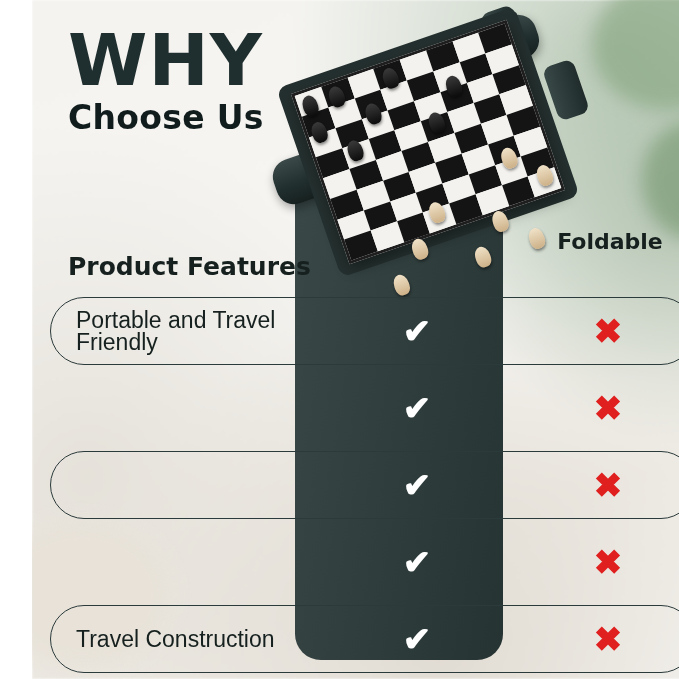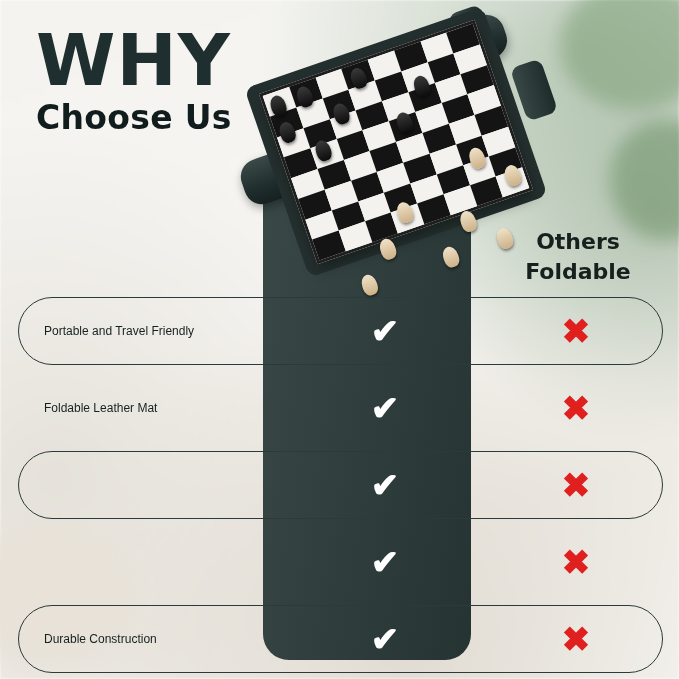--- a/index.html
+++ b/index.html
@@ -7,20 +7,21 @@
     width:679px;height:679px;
     font-family:"Liberation Sans", sans-serif;
     background:#ffffff;
     overflow:hidden;
     position:relative;
   }
   .stage{
     position:absolute;inset:0;
     background:#ffffff;
     overflow:hidden;
+    margin-left:32px;
   }
   
   .bg-photo{
     position:absolute;left:0;top:0;width:679px;height:679px;
     background:
       radial-gradient(circle at 86% 8%, rgba(150,178,150,.55) 0%, rgba(150,178,150,0) 38%),
       radial-gradient(circle at 96% 30%, rgba(120,150,120,.45) 0%, rgba(120,150,120,0) 30%),
       radial-gradient(circle at 8% 70%, rgba(228,224,216,.9) 0%, rgba(228,224,216,0) 45%),
       radial-gradient(circle at 60% 95%, rgba(222,216,206,.85) 0%, rgba(222,216,206,0) 45%),
       linear-gradient(160deg,#f4f3f0 0%,#f7f6f3 45%,#efece6 75%,#f6f5f2 100%);
@@ -96,21 +97,21 @@
     position:absolute;left:0;top:0;width:645px;height:68px;
     border:1.4px solid #2b3a3a;
     border-radius:34px;
     box-sizing:border-box;
     background:transparent;
   }
   .row.no-pill .pill{border-color:transparent;}
   .row .label{
     position:absolute;left:26px;top:0;height:68px;width:215px;
     display:flex;align-items:center;
-    font-size:12px;color:#16211f;
+    font-size:23px;color:#16211f;
     line-height:22px;
   }
   .row .check{
     position:absolute;left:327px;top:0;height:68px;width:80px;
     display:flex;align-items:center;justify-content:center;
     color:#ffffff;
     font-size:34px;
     font-weight:bold;
     line-height:1;
   }
@@ -280,49 +281,48 @@
           <div class="piece" style="left: 149.25px; top: 177.75px; width: 15px; height: 21px; border-radius: 50% 50% 40% 40%; background: linear-gradient(rgb(240, 226, 200), rgb(205, 177, 136)); box-shadow: rgba(0, 0, 0, 0.45) 0px 2px 3px;"></div>
           <div class="piece" style="left: 35.25px; top: 206.25px; width: 15px; height: 21px; border-radius: 50% 50% 40% 40%; background: linear-gradient(rgb(240, 226, 200), rgb(205, 177, 136)); box-shadow: rgba(0, 0, 0, 0.45) 0px 2px 3px;"></div>
           <div class="piece" style="left: 120.75px; top: 206.25px; width: 15px; height: 21px; border-radius: 50% 50% 40% 40%; background: linear-gradient(rgb(240, 226, 200), rgb(205, 177, 136)); box-shadow: rgba(0, 0, 0, 0.45) 0px 2px 3px;"></div>
           <div class="piece" style="left: 177.75px; top: 206.25px; width: 15px; height: 21px; border-radius: 50% 50% 40% 40%; background: linear-gradient(rgb(240, 226, 200), rgb(205, 177, 136)); box-shadow: rgba(0, 0, 0, 0.45) 0px 2px 3px;"></div>
           <div class="piece" style="left: 206.25px; top: 149.25px; width: 15px; height: 21px; border-radius: 50% 50% 40% 40%; background: linear-gradient(rgb(240, 226, 200), rgb(205, 177, 136)); box-shadow: rgba(0, 0, 0, 0.45) 0px 2px 3px;"></div>
           <div class="piece" style="left: 177.75px; top: 120.75px; width: 15px; height: 21px; border-radius: 50% 50% 40% 40%; background: linear-gradient(rgb(240, 226, 200), rgb(205, 177, 136)); box-shadow: rgba(0, 0, 0, 0.45) 0px 2px 3px;"></div>
         </div>
     </div>
   </div>
 
+  <div class="col-product">Product Features</div>
   <div class="col-others">
-    <div>Others</div>
     <div>Foldable</div>
   </div>
 
   <div class="rows" id="rows">
       <div class="row">
         <div class="pill"></div>
         <div class="label">Portable and Travel Friendly</div>
         <div class="check">✔</div>
         <div class="cross">✖</div>
       </div>
       <div class="row no-pill">
         <div class="pill"></div>
-        <div class="label">Foldable Leather Mat</div>
         <div class="check">✔</div>
         <div class="cross">✖</div>
       </div>
       <div class="row">
         <div class="pill"></div>
         <div class="check">✔</div>
         <div class="cross">✖</div>
       </div>
       <div class="row no-pill">
         <div class="pill"></div>
         <div class="check">✔</div>
         <div class="cross">✖</div>
       </div>
       <div class="row">
         <div class="pill"></div>
-        <div class="label">Durable Construction</div>
+        <div class="label">Travel Construction</div>
         <div class="check">✔</div>
         <div class="cross">✖</div>
       </div>
     </div>
 
 </div>
 
 </body></html>

